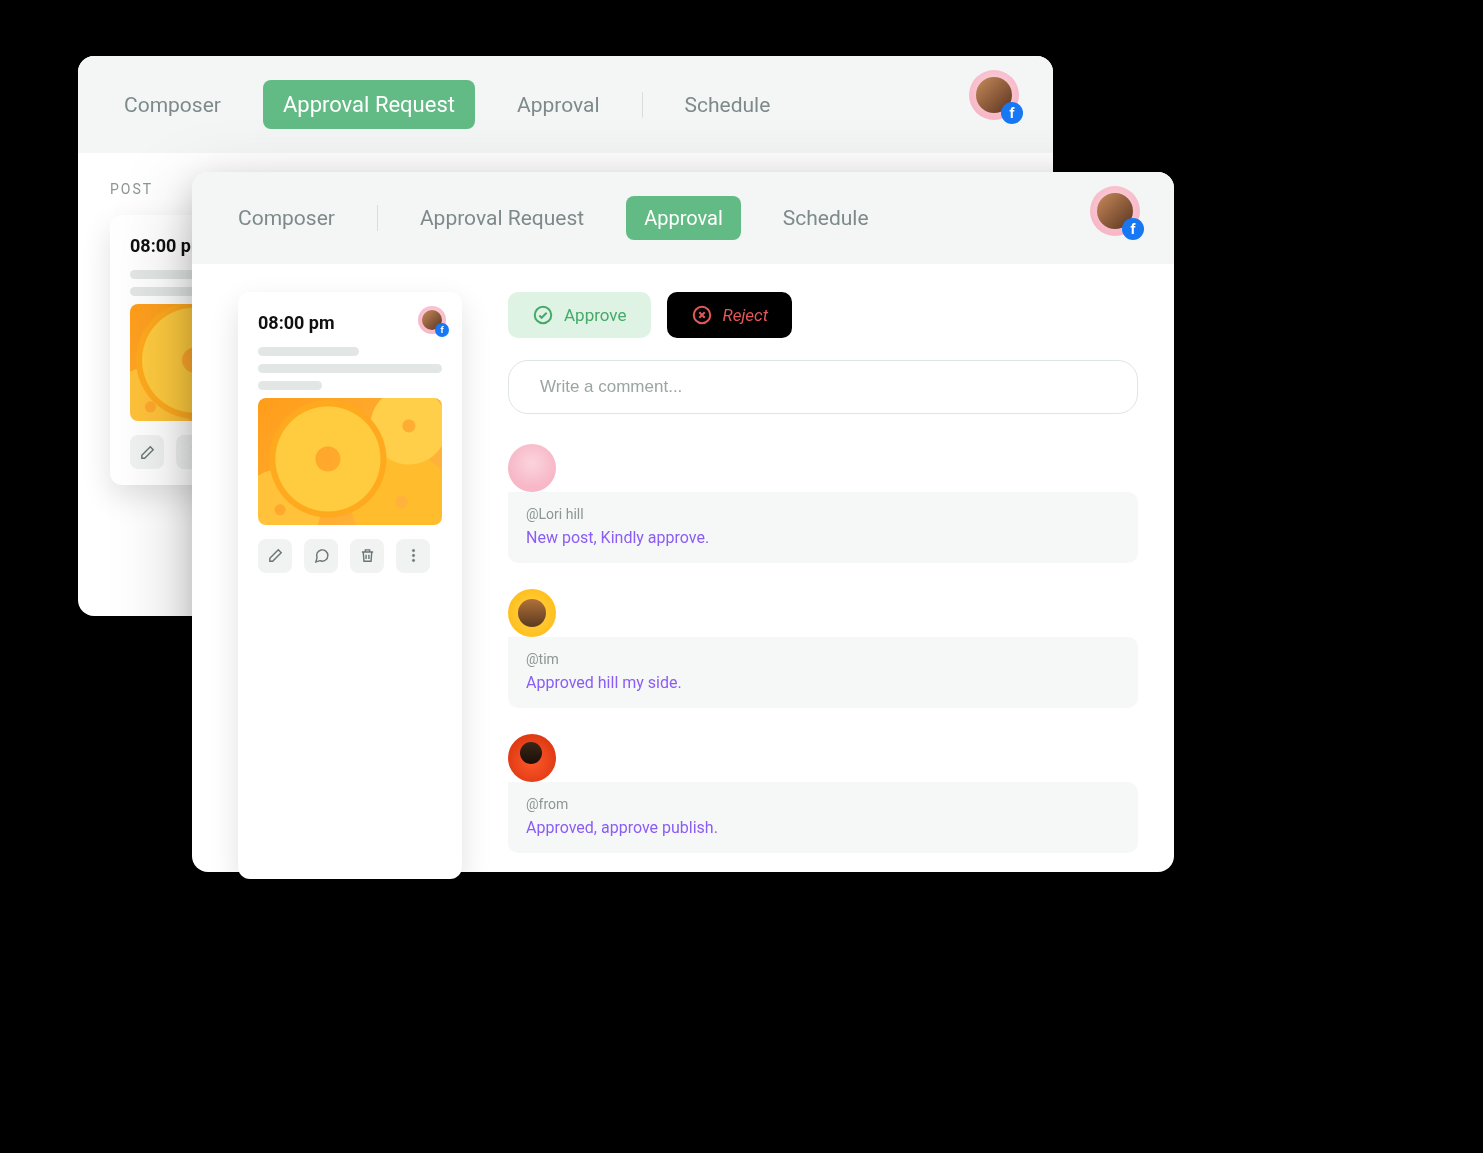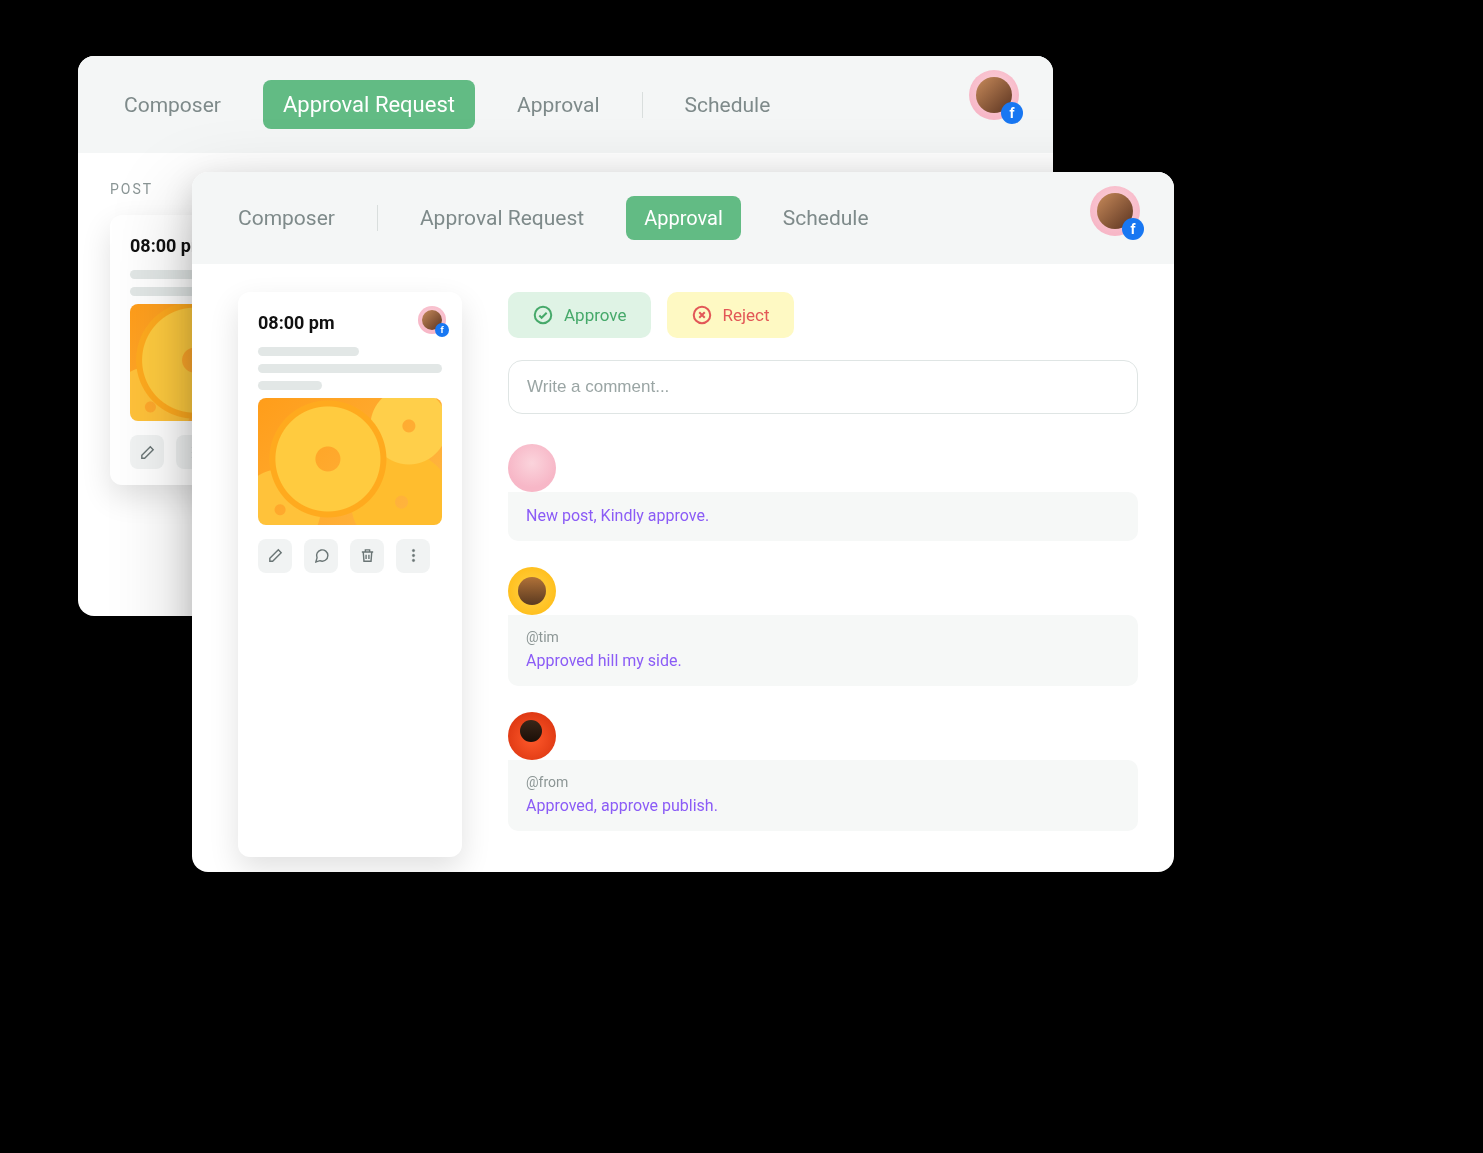--- a/index.html
+++ b/index.html
@@ -194,28 +194,28 @@
   .act-btn {
     display: flex;
     align-items: center;
     gap: 10px;
     padding: 12px 24px;
     border-radius: 10px;
     font-size: 17px;
     cursor: pointer;
   }
   .act-approve { background: #dff3e5; color: #46a96a; }
-  .act-reject { background: #fef9c3; color: #e25757; }
+  .act-reject { background: #000000; color: #e25757; font-style: italic; }
   .act-btn svg { width: 22px; height: 22px; }
 
   .comment-input {
     width: 100%;
     border: 1px solid #dfe5e4;
-    border-radius: 14px;
-    padding: 16px 18px;
+    border-radius: 20px;
+    padding: 16px 31px;
     font-size: 17px;
     color: #3b82f6;
     margin-bottom: 30px;
   }
   .comment-input::placeholder { color: #9aa5a4; }
 
   .comment {
     margin-bottom: 26px;
   }
   .comment-avatar {
@@ -351,20 +351,21 @@
             </svg>
           <span>Reject</span>
         </div>
       </div>
 
       <input class="comment-input" placeholder="Write a comment..." style="">
 
       <div class="comment">
         <div class="comment-avatar av-lori"></div>
         <div class="comment-body">
+          <div class="comment-handle">@Lori hill</div>
           <div class="comment-text">New post, Kindly approve.</div>
         </div>
       </div>
 
       <div class="comment">
         <div class="comment-avatar av-tim"></div>
         <div class="comment-body">
           <div class="comment-handle">@tim</div>
           <div class="comment-text">Approved hill my side.</div>
         </div>

